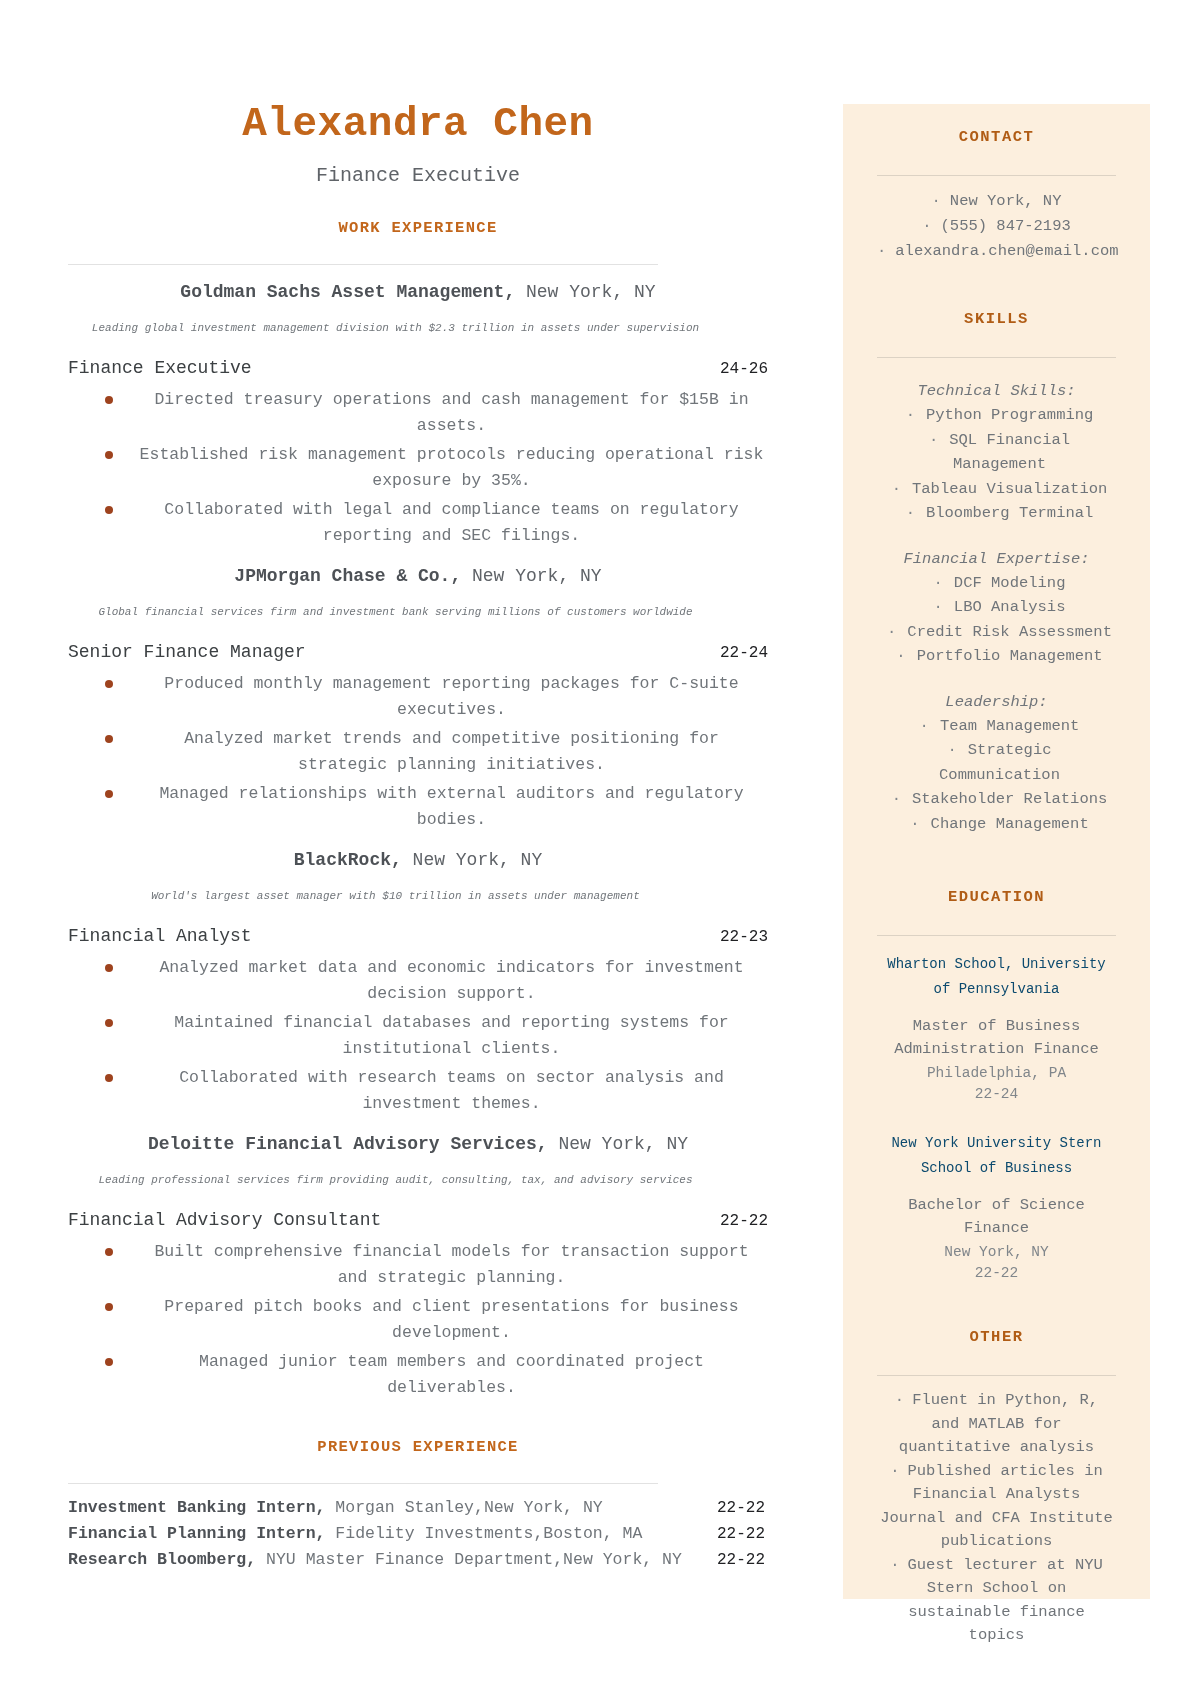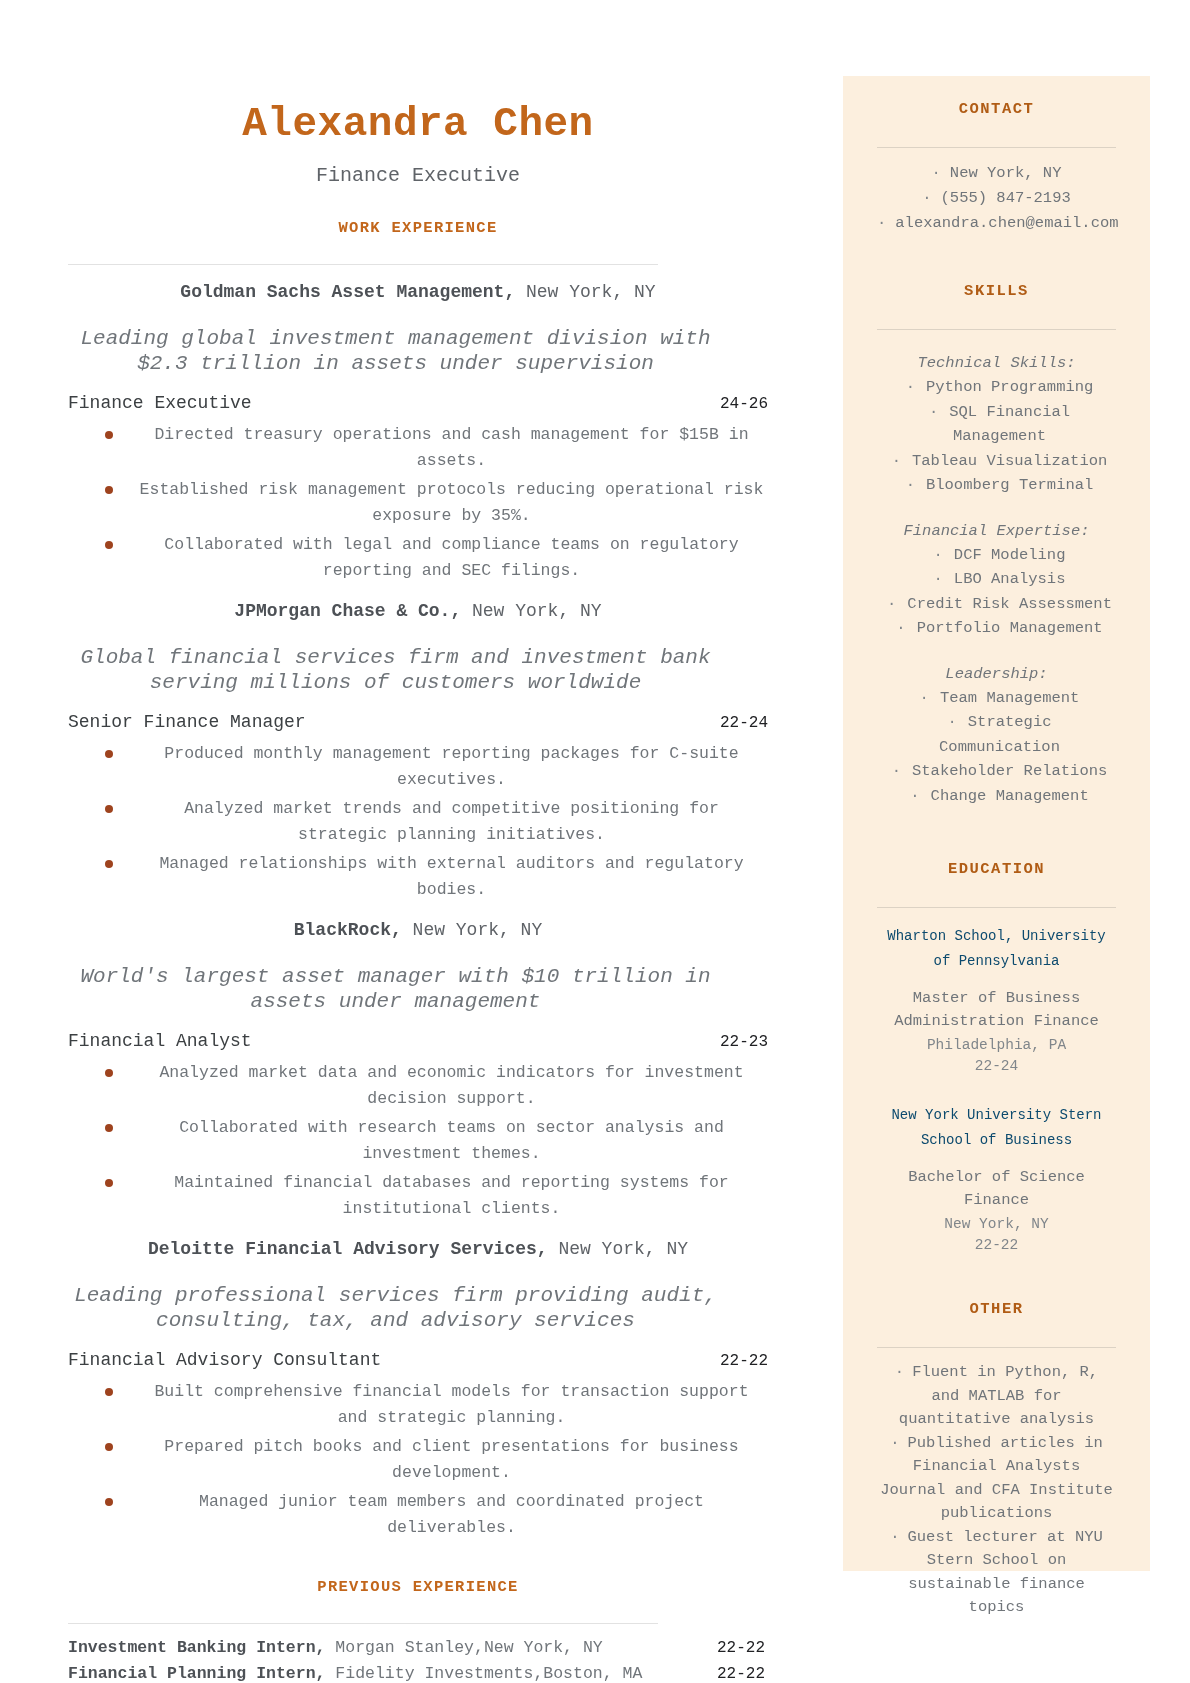--- a/index.html
+++ b/index.html
@@ -9,35 +9,35 @@
   }
   
   .main { position:absolute; left:68px; top:0; width:700px; }
   .name { margin-top:100px; font-size:41px; font-weight:700; color:#C2661B; letter-spacing:0.5px; line-height:48px; }
   .subtitle { margin-top:16px; font-size:20px; color:#5F6368; line-height:24px; }
   .sec-heading { font-size:15.5px; font-weight:700; letter-spacing:1.3px; color:#C2661B; line-height:17px; }
   .we-heading { margin-top:32px; }
   .divider { border:none; border-top:1px solid #E2E2E2; width:590px; margin:27px 0 0 0; }
   .company-line { font-size:18px; color:#5F6368; margin-top:15px; line-height:24px; }
   .company-line b { color:#4D5156; font-weight:700; }
-  .job-desc { font-style:italic; font-size:21px; color:#70757A; line-height:25px; margin-top:22px; max-width:655px; }
+  .job-desc { font-style:italic; font-size:11px; color:#70757A; line-height:25px; margin-top:12px; max-width:655px; }
   .role-row { display:flex; justify-content:space-between; align-items:baseline; margin-top:16px; }
   .role { font-size:18px; color:#3C4043; line-height:23px; }
   .dates { font-size:16px; color:#202124; font-weight:500; }
   ul.bullets { list-style:none; margin:7px 0 0 0; padding:0 0 0 70px; }
   ul.bullets li { position:relative; font-size:16.5px; color:#70757A; line-height:26px; margin-top:3px; max-width:627px; }
   ul.bullets li::before { content:""; position:absolute; left:-33px; top:9px; width:8px; height:8px; border-radius:50%; background:#9E431E; }
   .prev-heading { margin-top:38px; }
   .prev-rows { margin-top:11px; width:697px; }
   .prev-row { display:flex; justify-content:space-between; font-size:16.5px; line-height:26px; color:#70757A; }
   .prev-row b { color:#4D5156; font-weight:700; }
   .prev-left { max-width:620px; }
   
   .sidebar {
-    position:absolute; left:843px; top:76px; width:307px; height:1495px;
+    position:absolute; left:843px; top:104px; width:307px; height:1495px;
     background:#FCEFDE; box-sizing:border-box; padding:24px 34px;
   }
   .sb-heading { font-size:15.5px; font-weight:700; letter-spacing:1.5px; color:#B05C15; line-height:18px; }
   .sb-divider { border:none; border-top:1px solid #DCD2C4; margin:29px 0 0 0; }
   .sb-list { margin-top:13px; }
   .sb-item { font-size:15.5px; color:#70757A; line-height:25px; }
   .sb-item::before { content:"·"; margin-right:9px; color:#80868B; }
   .sb-skills { margin-top:46px; }
   .skill-group { margin-top:21px; }
   .skill-label { font-style:italic; font-size:15.5px; color:#70757A; line-height:24px; }
@@ -97,22 +97,22 @@
 
     <div class="job">
       <div class="company-line"><b>BlackRock,</b><span> New York, NY</span></div>
       <div class="job-desc">World's largest asset manager with $10 trillion in assets under management</div>
       <div class="role-row">
         <span class="role">Financial Analyst</span>
         <span class="dates">22-23</span>
       </div>
       <ul class="bullets">
         <li>Analyzed market data and economic indicators for investment decision support.</li>
+        <li>Maintained financial databases and reporting systems for institutional clients.</li>
         <li>Collaborated with research teams on sector analysis and investment themes.</li>
-        <li>Maintained financial databases and reporting systems for institutional clients.</li>
       </ul>
     </div>
 
     <div class="job">
       <div class="company-line"><b>Deloitte Financial Advisory Services,</b><span> New York, NY</span></div>
       <div class="job-desc">Leading professional services firm providing audit, consulting, tax, and advisory services</div>
       <div class="role-row">
         <span class="role">Financial Advisory Consultant</span>
         <span class="dates">22-22</span>
       </div>

